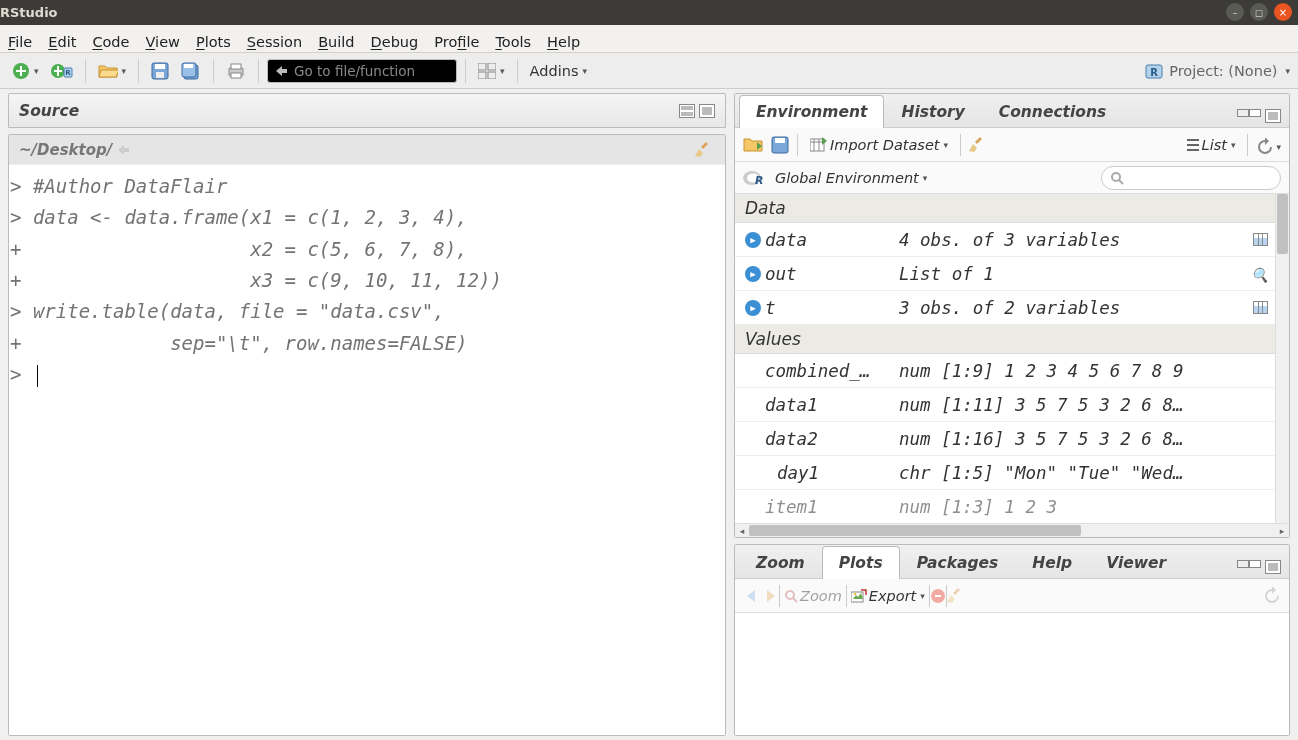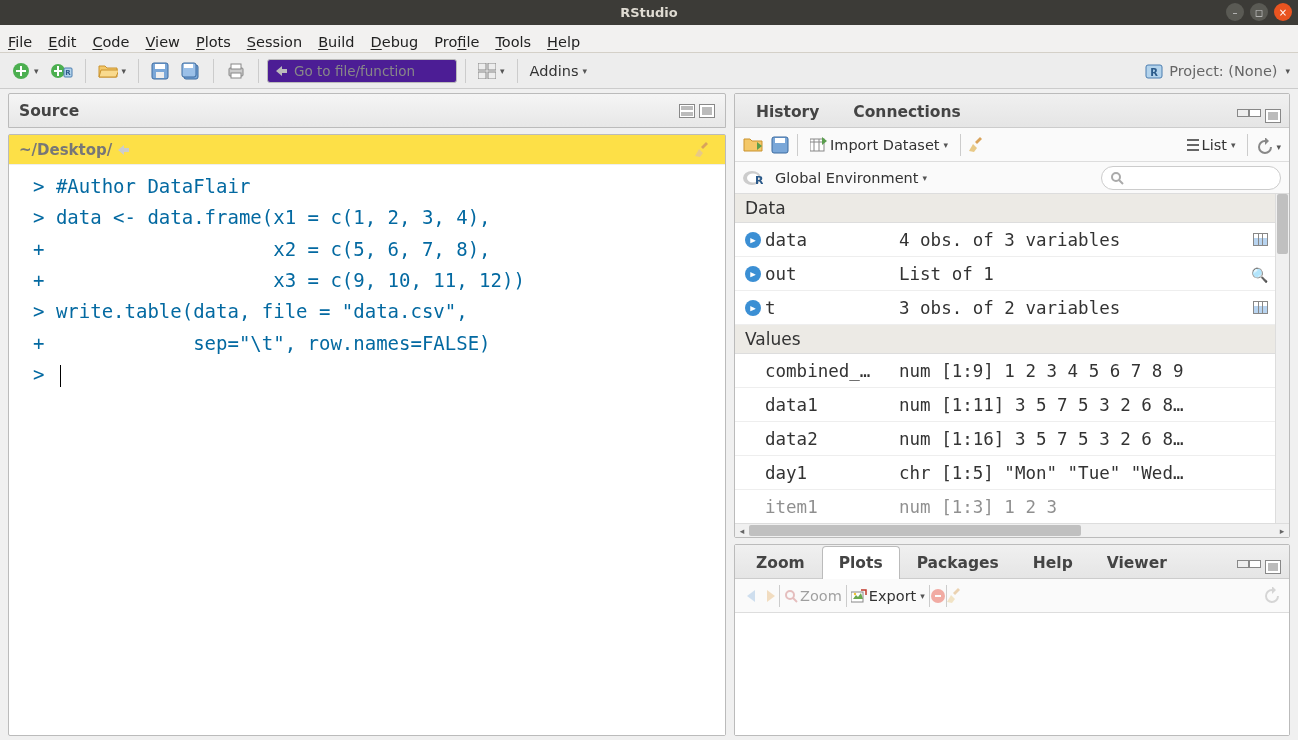--- a/index.html
+++ b/index.html
@@ -1,65 +1,65 @@
 <!DOCTYPE html>
 <html><head>
 <meta charset="utf-8">
 <style>
   * { box-sizing: border-box; margin: 0; padding: 0; }
   html, body { width: 1298px; height: 740px; font-family: "DejaVu Sans", "Liberation Sans", Arial, sans-serif; font-size: 14px; background: #f0f0f0; overflow: hidden; }
   
   
-  .titlebar { height: 25px; background: #3c3b37; color: #dfdbd2; display: flex; align-items: center; justify-content: center; position: relative; font-size: 13px; }
+  .titlebar { height: 25px; background: #3c3b37; color: #dfdbd2; display: flex; align-items: center; position: relative; font-size: 13px; }
   .titlebar .title { font-weight: bold; }
   .titlebar .win-controls { position: absolute; right: 6px; top: 3px; display: flex; gap: 6px; }
   .win-btn { width: 18px; height: 18px; border-radius: 50%; display: flex; align-items: center; justify-content: center; font-size: 10px; }
   .win-min { background: #5a5a54; color: #ccc; }
   .win-max { background: #5a5a54; color: #ccc; }
   .win-close { background: #e95420; color: #fff; }
   
   
   .menubar { height: 28px; background: #f2f1f0; border-bottom: 1px solid #d4d0c8; display: flex; align-items: center; padding: 0 8px; gap: 16px; font-size: 14.5px; color: #222; }
   .menubar span { cursor: default; margin-top: 6px; }
   .menubar .ul { text-decoration: underline; text-underline-offset: 2px; }
   
   
   .toolbar { height: 36px; background: #ededed; border-bottom: 1px solid #ccc; display: flex; align-items: center; padding: 0 8px; gap: 4px; }
   .toolbar .sep { width: 1px; height: 24px; background: #ccc; margin: 0 4px; }
   .tb-btn { padding: 3px 4px; border-radius: 3px; display: flex; align-items: center; gap: 2px; cursor: pointer; }
   .caret { font-size: 9px; color: #555; margin-left: 2px; }
-  .goto-input { width: 190px; height: 24px; border: 1px solid #bbb; border-radius: 3px; padding: 0 6px; font-size: 13.5px; color: #888; background: #4c1d95; display: flex; align-items: center; gap: 6px; }
+  .goto-input { width: 190px; height: 24px; border: 1px solid #bbb; border-radius: 3px; padding: 0 6px; font-size: 13.5px; color: #888; background: #000000; display: flex; align-items: center; gap: 6px; }
   .spacer { flex: 1; }
   .proj { display: flex; align-items: center; gap: 6px; color: #666; font-size: 14.5px; }
   
   
-  .main { display: flex; height: calc(740px - 25px - 28px - 36px); }
+  .main { display: flex; height: calc(740px - 25px - 28px - 36px); font-style: italic; }
   .left-pane { width: 730px; display: flex; flex-direction: column; padding: 4px 4px 4px 8px; }
   .right-pane { flex: 1; display: flex; flex-direction: column; padding: 4px 8px 4px 4px; }
   
   .panel { border: 1px solid #bbb; background: #fff; border-radius: 2px; position: relative; }
   
   
   .source-panel { height: 35px; display: flex; align-items: center; background: linear-gradient(#f5f5f5,#e7e7e7); padding: 0 10px; border-radius: 2px 2px 0 0; }
   .source-panel .panel-title { font-weight: bold; font-size: 15.5px; color: #444; }
   .source-panel .panel-icons { margin-left: auto; display: flex; gap: 4px; }
   
   
   .console-panel { flex: 1; margin-top: 6px; display: flex; flex-direction: column; }
   .tab-row { display: flex; background: linear-gradient(#f0f0f0,#e5e5e5); border-bottom: 1px solid #ccc; height: 32px; align-items: flex-end; padding-left: 4px; position: relative; }
   .tab { padding: 6px 14px; font-size: 15px; font-weight: bold; color: #444; border: 1px solid transparent; border-bottom: none; border-radius: 4px 4px 0 0; cursor: pointer; position: relative; top: 1px; background: transparent; }
   .tab.active { background: #fff; border-color: #bbb; }
   .tab .close { font-size: 13px; color: #999; margin-left: 6px; font-weight: normal; }
   .tab-row .right-icons { margin-left: auto; display: flex; gap: 4px; padding-right: 8px; padding-bottom: 4px; }
   
-  .path-row { height: 30px; display: flex; align-items: center; padding: 0 10px; border-bottom: 1px solid #eee; background: #fde047; }
+  .path-row { height: 30px; display: flex; align-items: center; padding: 0 10px; border-bottom: 1px solid #eee; background: #e5e5e5; }
   .path-row .path { font-weight: bold; font-size: 15px; color: #777; }
   .path-row .broom { margin-left: auto; }
   
-  .console-body { flex: 1; padding: 6px 18px; font-family: "DejaVu Sans Mono", "Liberation Mono", monospace; font-size: 19px; line-height: 1.65; color: #0369a1; overflow: auto; background: #fff; white-space: pre; margin-left: 6px; }
+  .console-body { flex: 1; padding: 6px 1px; font-family: "DejaVu Sans Mono", "Liberation Mono", monospace; font-size: 19px; line-height: 1.65; color: #737373; overflow: auto; background: #fff; white-space: pre; }
   .cursor { display: inline-block; width: 1px; height: 22px; background: #000; vertical-align: middle; margin-left: 4px; }
   
   
   .env-panel { display: flex; flex-direction: column; height: 445px; }
   .env-tabs { display: flex; background: linear-gradient(#f0f0f0,#e5e5e5); border-bottom: 1px solid #ccc; height: 34px; align-items: flex-end; padding-left: 4px; position: relative; }
   .env-tabs .tab { font-size: 15.5px; padding: 7px 16px; }
   .env-tabs .right-icons { margin-left: auto; padding-right: 8px; padding-bottom: 4px; display: flex; gap: 4px; }
   
   .env-toolbar { height: 34px; display: flex; align-items: center; padding: 0 8px; gap: 8px; border-bottom: 1px solid #ddd; background: #fafafa; }
   .env-toolbar .right { margin-left: auto; display: flex; align-items: flex-end; gap: 8px; }
@@ -244,20 +244,21 @@
 <span>&gt; write.table(data, file = "data.csv",</span>
 <span>+             sep="\t", row.names=FALSE)</span>
 <span>&gt; </span><span class="cursor"></span></div>
     </div>
   </div>
 
   <div class="right-pane">
 
     <div class="panel env-panel">
       <div class="env-tabs">
+        <div class="tab active"><span>Environment</span></div>
         <div class="tab"><span>History</span></div>
         <div class="tab"><span>Connections</span></div>
         <div class="right-icons">
           <span class="pane-min"></span>
           <span class="pane-icon single"></span>
         </div>
       </div>
       <div class="env-toolbar">
         <span class="ico">
           <svg width="20" height="18">
@@ -372,21 +373,21 @@
           <div class="act-col"></div>
         </div>
         <div class="env-row">
           <div class="name-col" style="padding-left:30px;">
                 <span>data2</span>
               </div>
           <div class="val-col">num [1:16] 3 5 7 5 3 2 6 8…</div>
           <div class="act-col"></div>
         </div>
         <div class="env-row">
-          <div class="name-col" style="padding-left:30px;">
+          <div class="name-col" style="padding-left:42px;">
                 <span>day1</span>
               </div>
           <div class="val-col">chr [1:5] "Mon" "Tue" "Wed…</div>
           <div class="act-col"></div>
         </div>
         <div class="env-row" style="opacity:.55;">
           <div class="name-col" style="padding-left:30px;">
                 <span>item1</span>
               </div>
           <div class="val-col">num [1:3] 1 2 3</div>

